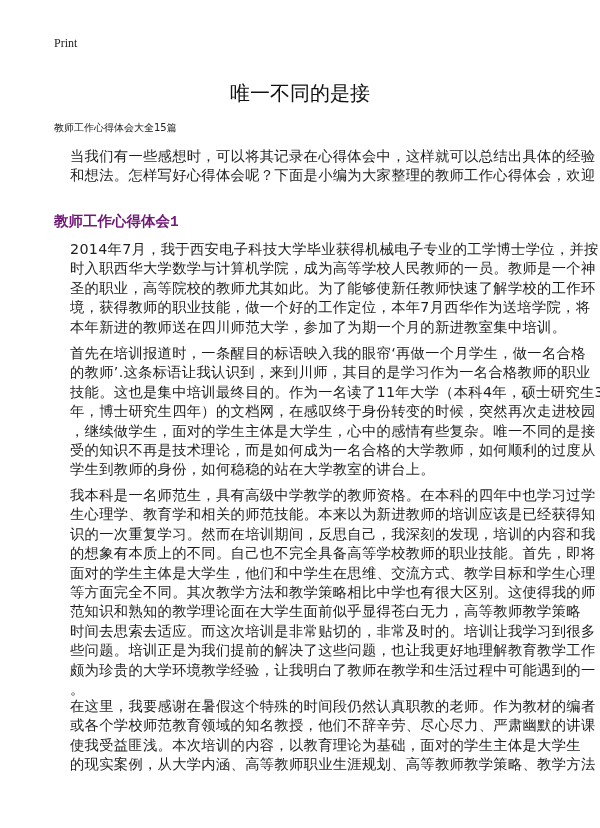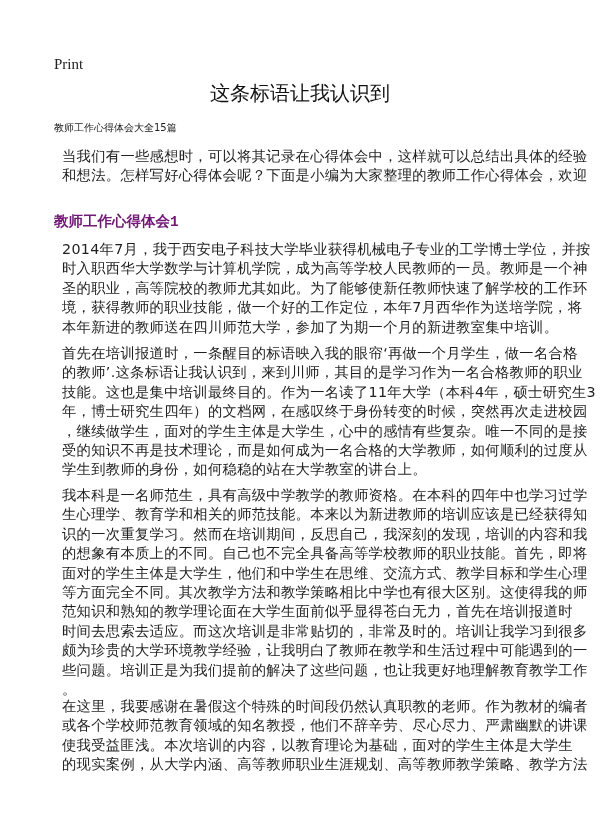--- a/index.html
+++ b/index.html
@@ -3,52 +3,52 @@
 <meta charset="utf-8">
 <style>
   html, body { margin: 0; padding: 0; background: #ffffff; }
   body {
     width: 600px; height: 828px; overflow: hidden; position: relative;
     color: #1a1a1a;
     font-family: "DejaVu Sans", "Liberation Sans", sans-serif;
   }
   .page { position: absolute; left: 54px; top: 0; width: 500px; }
   .print {
-    position: absolute; left: 0; top: 56px;
+    position: absolute; left: 0; top: 36px;
     font-family: "Liberation Serif", "DejaVu Serif", serif;
-    font-size: 15px; color: #222;
+    font-size: 12px; color: #222;
   }
   .title {
     position: absolute; left: 0; top: 80px; width: 492px; text-align: center;
     font-size: 20px; line-height: 26px; color: #111;
   }
   .subtitle {
     position: absolute; left: 0; top: 118px;
     font-size: 10px; line-height: 20px; color: #222;
   }
-  .block { position: absolute; left: 8px; width: 500px; }
+  .block { position: absolute; left: 16px; width: 500px; }
   .line {
     display: block; white-space: nowrap;
     font-size: 14.3px; line-height: 19.4px; height: 19.4px;
     color: #1e1e1e; letter-spacing: 0.3px;
   }
   .heading {
     position: absolute; left: 0; top: 212px;
     font-family: Liberation Mono, monospace;
     font-weight: bold; font-size: 14.5px; line-height: 20px; color: #701a75;
   }
 </style>
 </head>
 <body>
 
 <div class="page">
 
   <div class="print">Print</div>
 
-  <div class="title">这条标语让我认识到</div>
+  <div class="title">唯一不同的是接</div>
 
   <div class="subtitle">教师工作心得体会大全15篇</div>
 
   <div class="block" style="top:147px;">
     <span class="line">当我们有一些感想时，可以将其记录在心得体会中，这样就可以总结出具体的经验</span>
     <span class="line">和想法。怎样写好心得体会呢？下面是小编为大家整理的教师工作心得体会，欢迎</span>
   </div>
 
   <div class="heading">教师工作心得体会1</div>
 
@@ -70,24 +70,24 @@
     <span class="line">学生到教师的身份，如何稳稳的站在大学教室的讲台上。</span>
   </div>
 
   <div class="block" style="top:486px;">
     <span class="line">我本科是一名师范生，具有高级中学教学的教师资格。在本科的四年中也学习过学</span>
     <span class="line">生心理学、教育学和相关的师范技能。本来以为新进教师的培训应该是已经获得知</span>
     <span class="line">识的一次重复学习。然而在培训期间，反思自己，我深刻的发现，培训的内容和我</span>
     <span class="line">的想象有本质上的不同。自己也不完全具备高等学校教师的职业技能。首先，即将</span>
     <span class="line">面对的学生主体是大学生，他们和中学生在思维、交流方式、教学目标和学生心理</span>
     <span class="line">等方面完全不同。其次教学方法和教学策略相比中学也有很大区别。这使得我的师</span>
-    <span class="line">范知识和熟知的教学理论面在大学生面前似乎显得苍白无力，首先在培训报道时</span>
+    <span class="line">范知识和熟知的教学理论面在大学生面前似乎显得苍白无力，高等教师教学策略</span>
     <span class="line">时间去思索去适应。而这次培训是非常贴切的，非常及时的。培训让我学习到很多</span>
+    <span class="line">些问题。培训正是为我们提前的解决了这些问题，也让我更好地理解教育教学工作</span>
     <span class="line">颇为珍贵的大学环境教学经验，让我明白了教师在教学和生活过程中可能遇到的一</span>
-    <span class="line">些问题。培训正是为我们提前的解决了这些问题，也让我更好地理解教育教学工作</span>
     <span class="line">。</span>
   </div>
 
   <div class="block" style="top:697px;">
     <span class="line">在这里，我要感谢在暑假这个特殊的时间段仍然认真职教的老师。作为教材的编者</span>
     <span class="line">或各个学校师范教育领域的知名教授，他们不辞辛劳、尽心尽力、严肃幽默的讲课</span>
     <span class="line">使我受益匪浅。本次培训的内容，以教育理论为基础，面对的学生主体是大学生</span>
     <span class="line">的现实案例，从大学内涵、高等教师职业生涯规划、高等教师教学策略、教学方法</span>
   </div>
 

